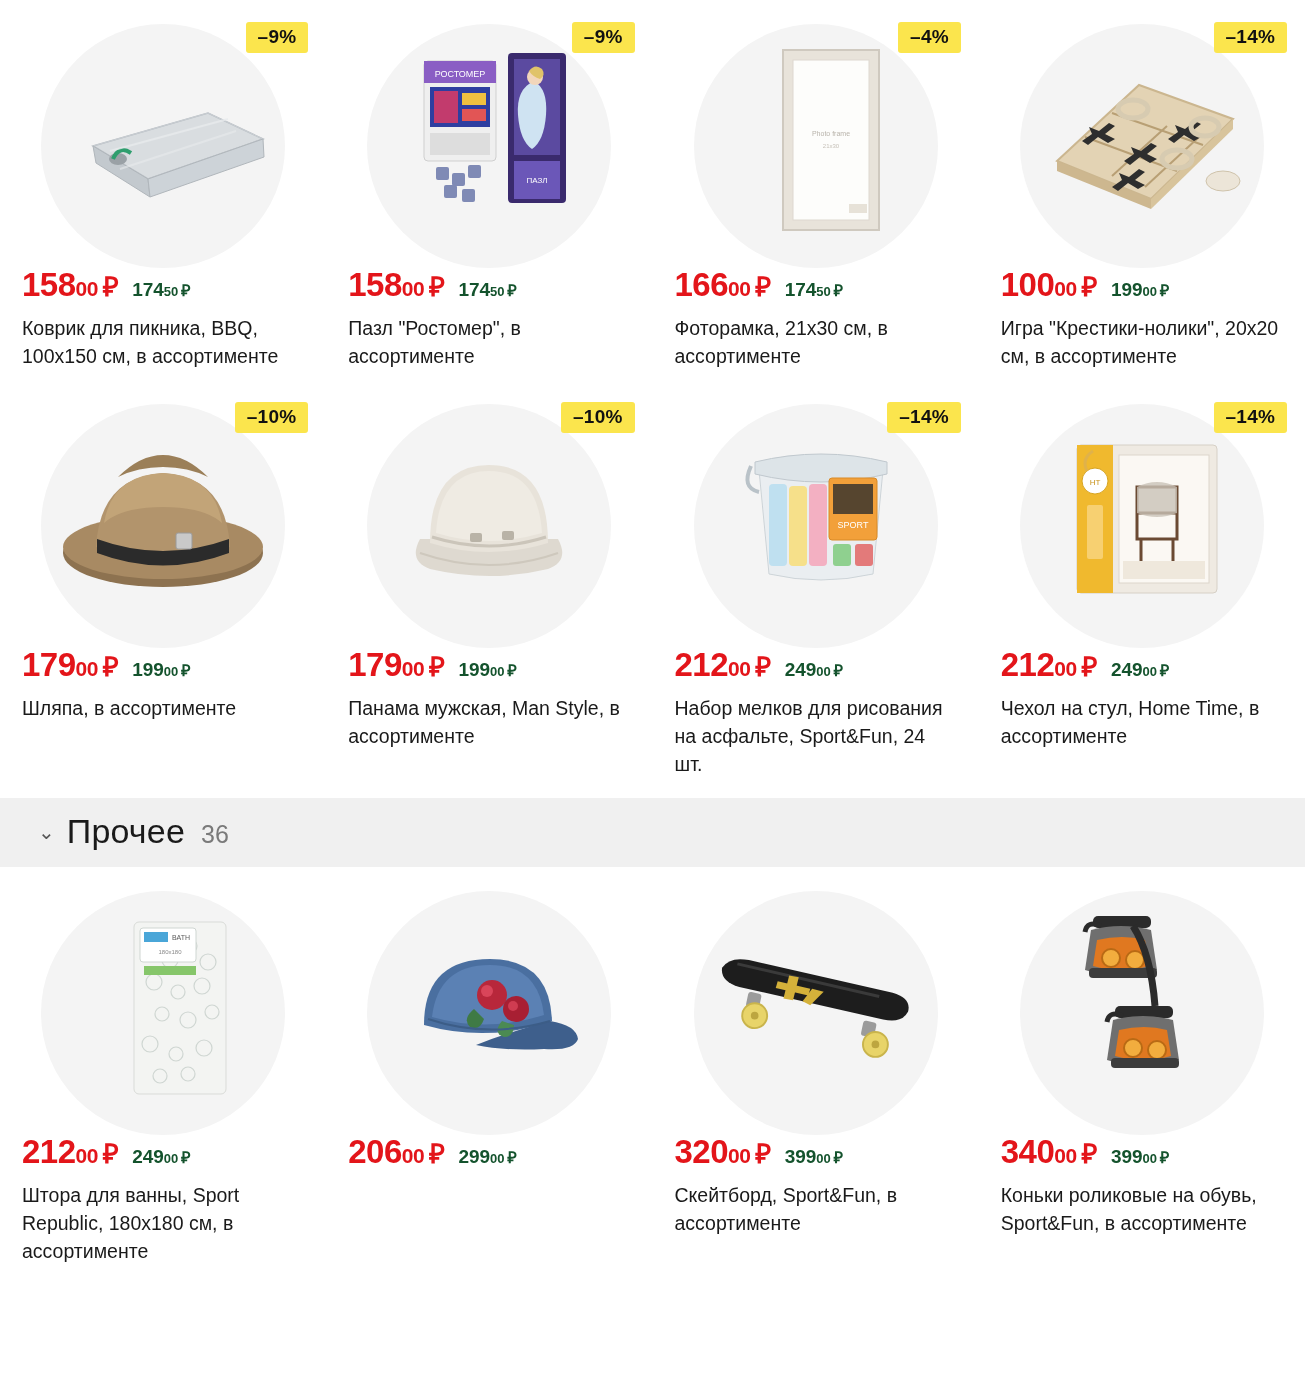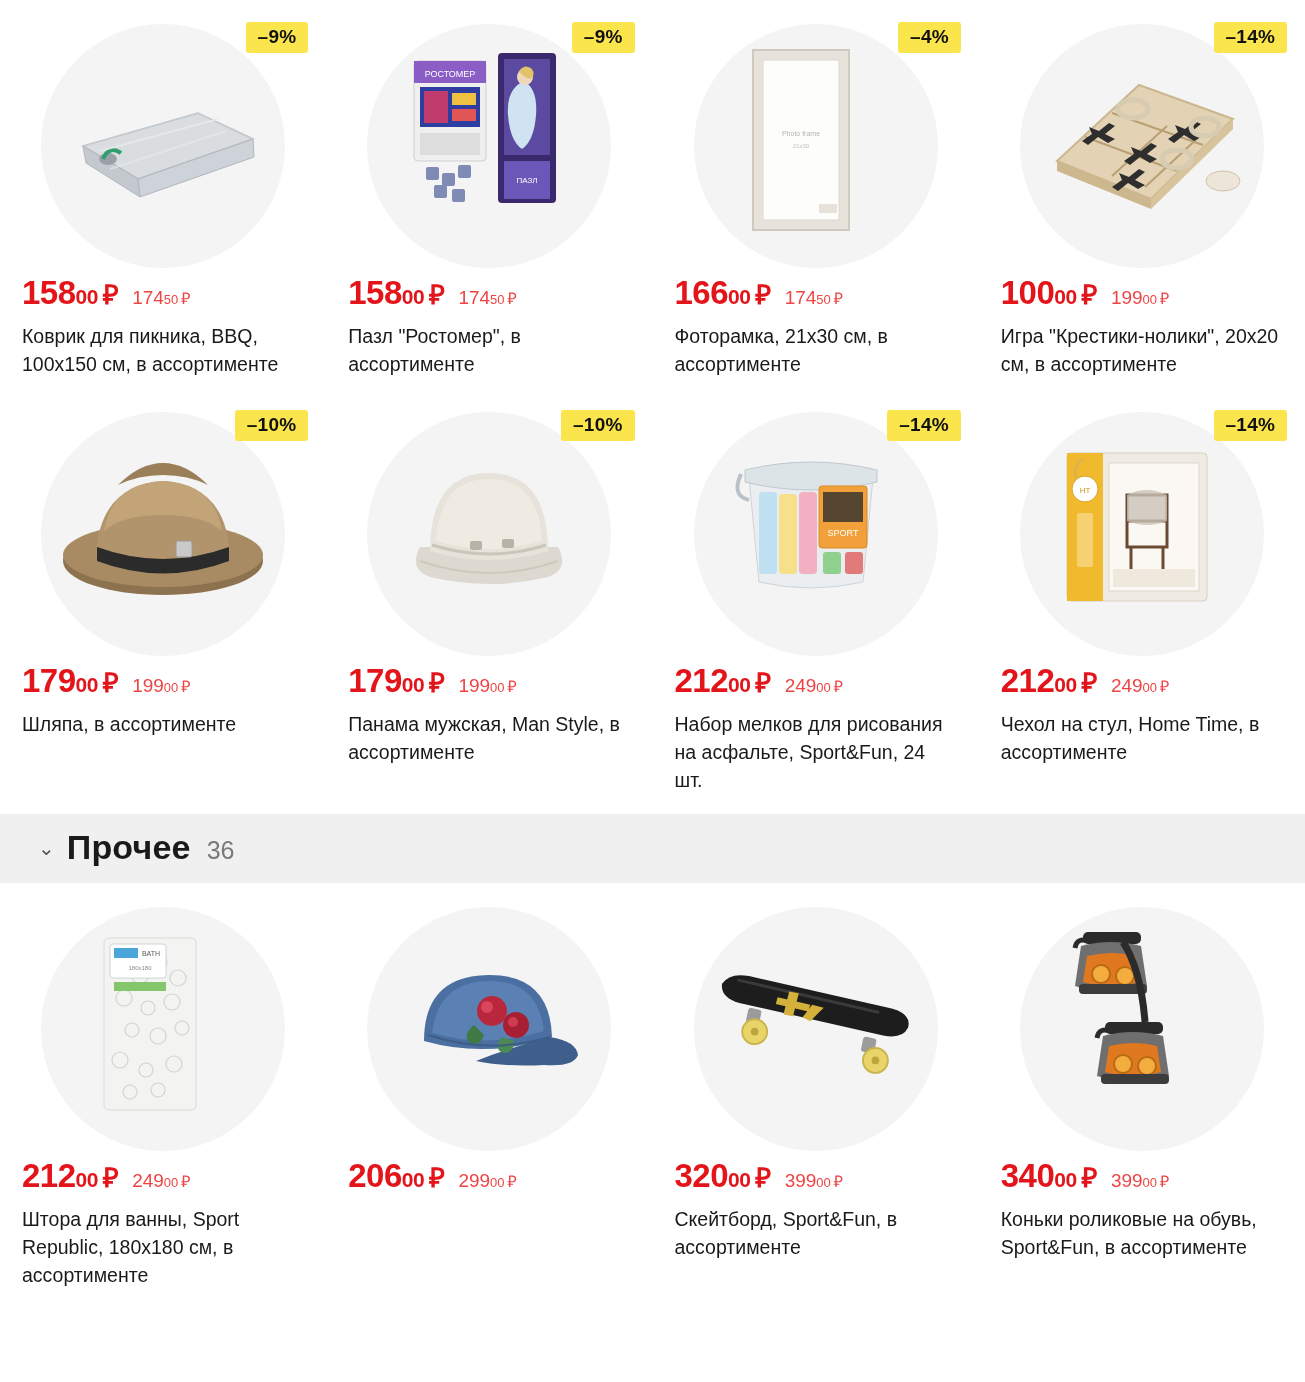--- a/index.html
+++ b/index.html
@@ -42,21 +42,21 @@
     background: #f4f4f4;
     z-index: 0;
   }
   .thumb {
     position: relative;
     z-index: 1;
     width: 230px;
     height: 230px;
     display: flex;
     align-items: center;
-    justify-content: flex-start;
+    justify-content: flex-end;
   }
   .thumb svg { display: block; }
 
   .badge {
     position: absolute;
     top: 22px;
     right: 18px;
     z-index: 3;
     background: #fbe54d;
     color: #111;
@@ -64,44 +64,45 @@
     font-weight: bold;
     padding: 4px 12px 5px 12px;
     border-radius: 3px;
     letter-spacing: 0.2px;
   }
 
   .price-line {
     display: flex;
     align-items: baseline;
     gap: 14px;
-    margin-top: 10px;
+    margin-top: 2px;
     margin-bottom: 14px;
     white-space: nowrap;
   }
   .price-new {
     color: #e3151a;
     font-weight: bold;
     font-size: 33px;
     line-height: 1;
     letter-spacing: -0.5px;
   }
   .price-new .cents {
     font-size: 21px;
     font-weight: bold;
   }
   .price-new .rub {
     font-size: 27px;
     font-weight: bold;
     margin-left: 5px;
   }
   .price-old {
-    color: #ef4444;
+    color: #14532d;
     font-size: 19px;
     line-height: 1;
+    font-weight: bold;
   }
   .price-old .cents { font-size: 13px; }
   .price-old .rub { font-size: 16px; margin-left: 3px; }
 
   .title {
     font-size: 19.5px;
     line-height: 1.42;
     color: #1a1a1a;
     max-width: 290px;
   }
@@ -119,21 +120,21 @@
     color: #555;
     font-size: 20px;
     line-height: 1;
     position: relative;
     top: -4px;
     margin-right: -4px;
   }
   .section-title {
     font-size: 34px;
     color: #1a1a1a;
-    font-weight: bold;
+    font-weight: normal;
     letter-spacing: 0.2px;
   }
   .section-count {
     font-size: 25px;
     color: #7a7a7a;
   }
 </style>
 </head>
 <body>
 

